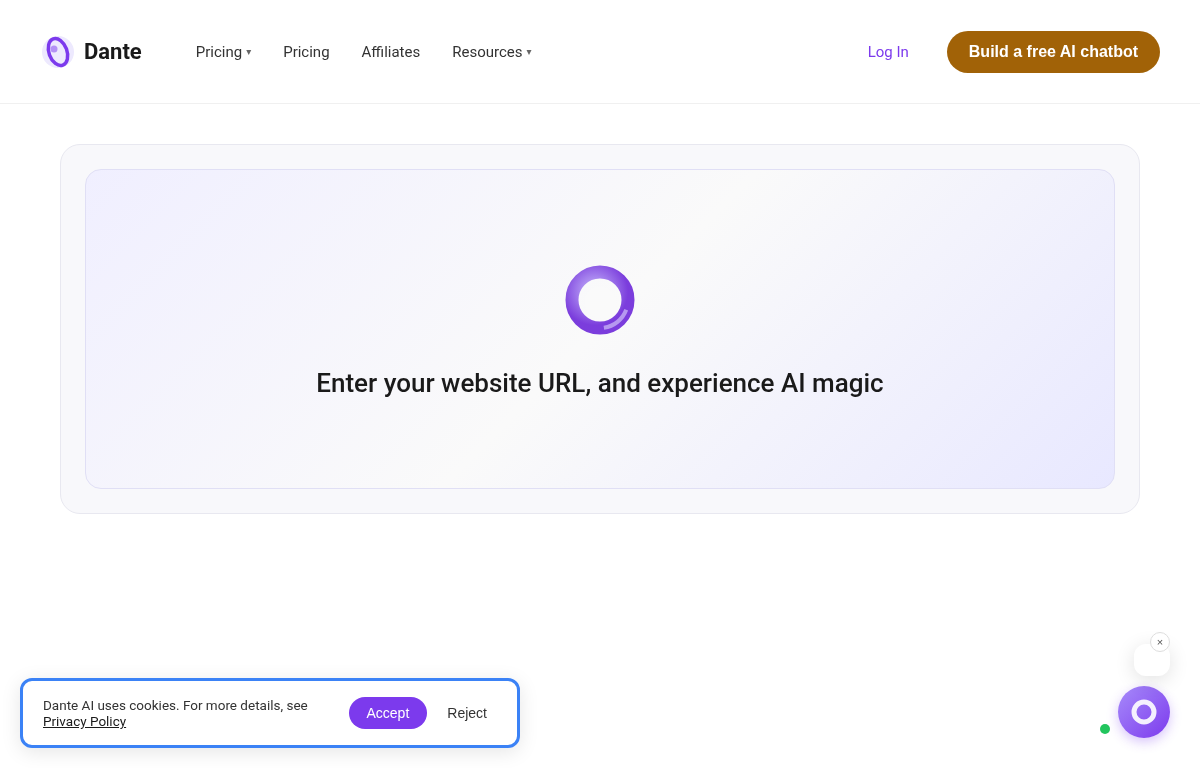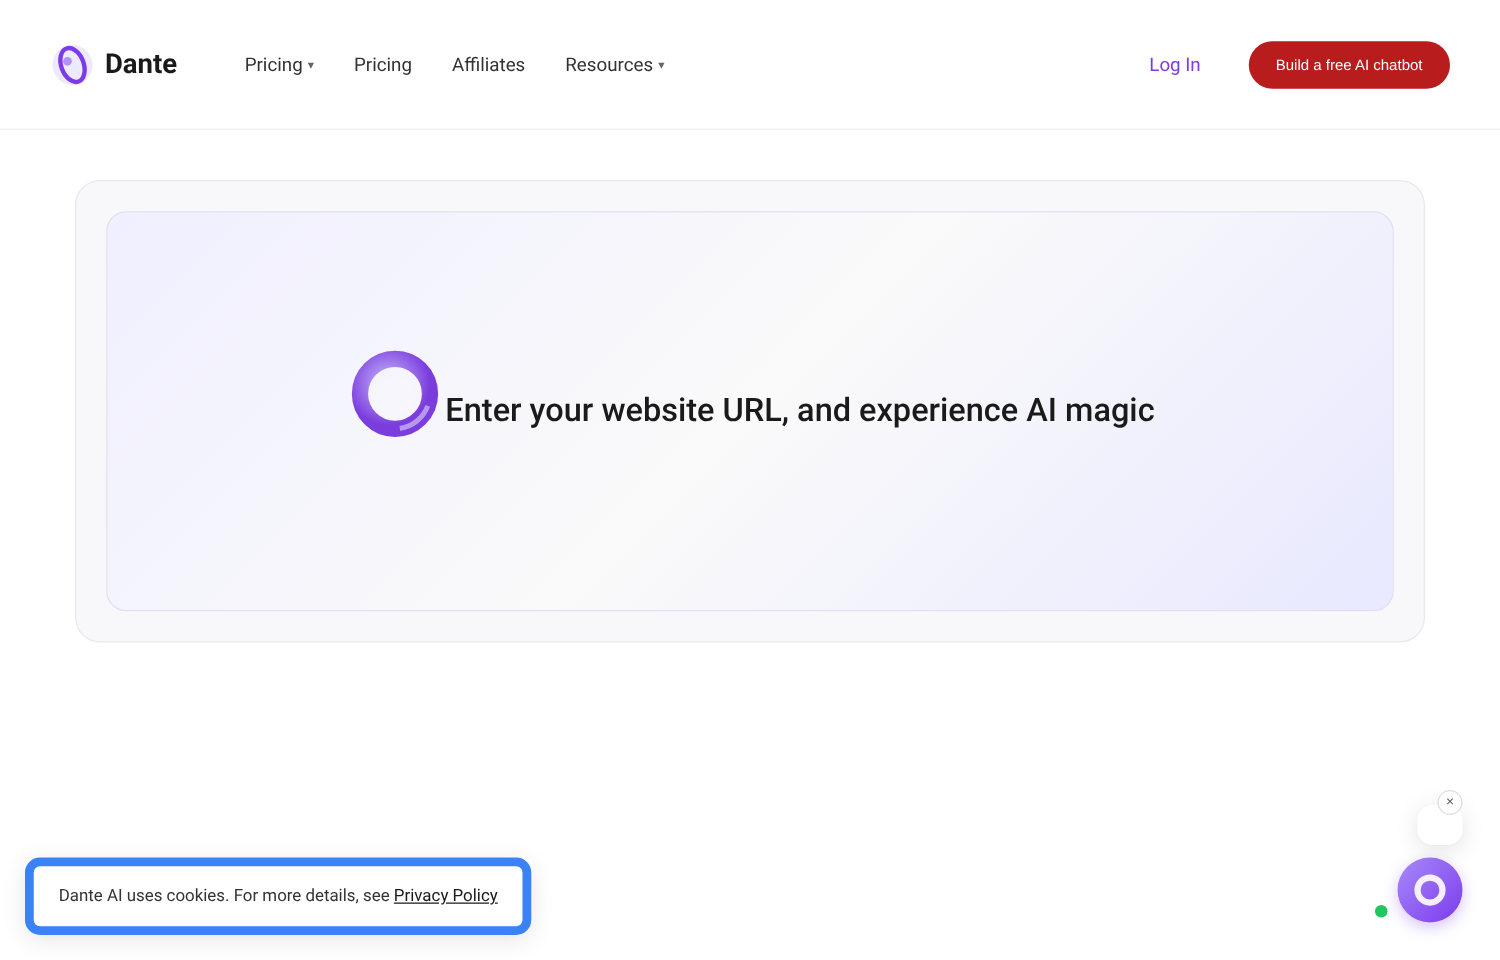--- a/index.html
+++ b/index.html
@@ -68,27 +68,27 @@
       font-weight: 400;
       margin-left: auto;
     }
 
     .chevron {
       font-size: 10px;
       color: #666;
     }
 
     .btn-cta {
-      background: #b91c1c;
+      background: #a16207;
       color: white;
       border: none;
       border-radius: 50px;
       padding: 12px 22px;
-      font-size: 12px;
-      font-weight: 400;
+      font-size: 16px;
+      font-weight: 700;
       cursor: pointer;
       white-space: nowrap;
       margin-left: 16px;
     }
 
     
     main {
       display: flex;
       justify-content: center;
       align-items: flex-start;
@@ -101,21 +101,21 @@
       border-radius: 20px;
       padding: 24px;
       border: 1px solid #e8e8f0;
     }
 
     .inner-card {
       background: linear-gradient(135deg, #f0efff 0%, #fafafa 50%, #e8e8ff 100%);
       border-radius: 16px;
       padding: 60px 40px;
       display: flex;
-      flex-direction: row;
+      flex-direction: column;
       align-items: center;
       justify-content: center;
       min-height: 320px;
       border: 1px solid #e0dff5;
     }
 
     .ring-icon {
       width: 80px;
       height: 80px;
       margin-bottom: 28px;
@@ -202,21 +202,21 @@
       background: white;
       border-radius: 12px;
       padding: 16px 20px;
       box-shadow: 0 4px 20px rgba(0,0,0,0.10);
       display: flex;
       align-items: center;
       gap: 14px;
       max-width: 500px;
       font-size: 13.5px;
       color: #333;
-      border: 7px solid #3b82f6;
+      border: 3px solid #3b82f6;
     }
 
     .cookie-text a {
       color: #1a1a1a;
       text-decoration: underline;
       cursor: pointer;
     }
 
     .cookie-actions {
       display: flex;
@@ -318,13 +318,17 @@
       </svg>
     </div>
   </div>
 </div>
 
 <div class="cookie-banner">
   <span class="cookie-text">
     <span>Dante AI uses cookies. For more details, see</span>
     <a>Privacy Policy</a>
   </span>
+  <div class="cookie-actions">
+    <button class="btn-accept">Accept</button>
+    <button class="btn-reject">Reject</button>
+  </div>
 </div>
 
 </body></html>

